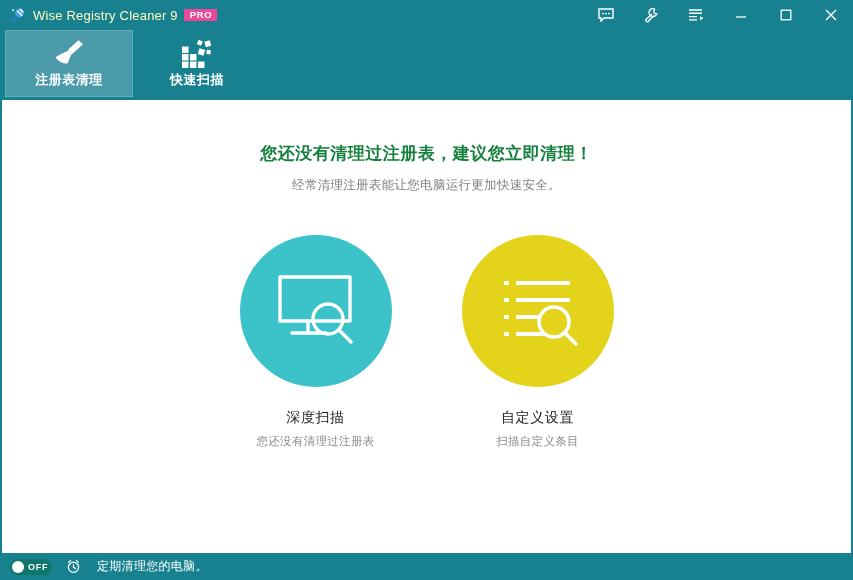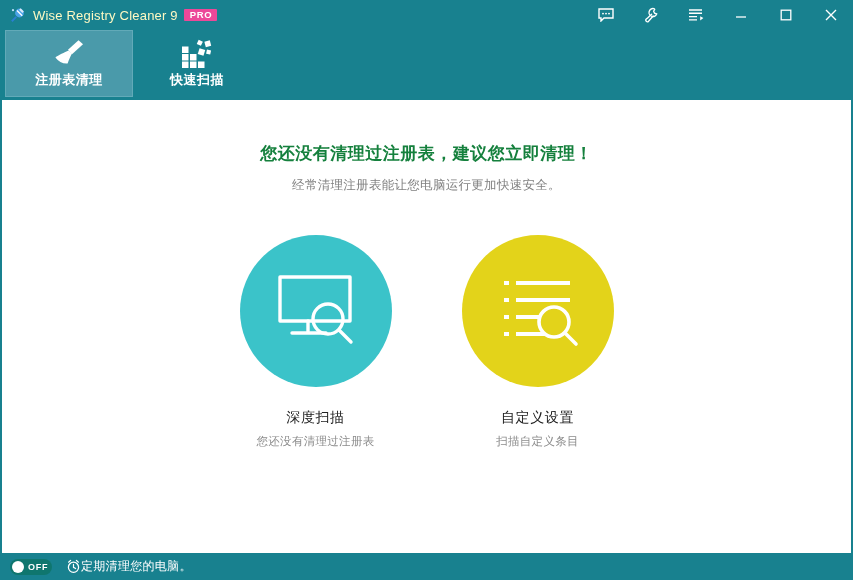--- a/index.html
+++ b/index.html
@@ -144,21 +144,21 @@
   .toggle .knob {
     width:12px; height:12px; border-radius:50%;
     background:#ffffff; margin-left:2px;
   }
   .toggle .tg-label {
     color:#ffffff; font-size:9px; font-weight:bold;
     letter-spacing:.8px; margin-left:4px;
   }
   .clock-icon { margin-left:14px; width:15px; height:15px; flex:0 0 15px; }
   .status-text {
-    margin-left:0;
+    margin-left:16px;
     color:#ffffff; font-size:12px; letter-spacing:.3px;
   }
 </style>
 </head>
 <body>
 
 <div class="app">
 
   <div class="titlebar">
 

